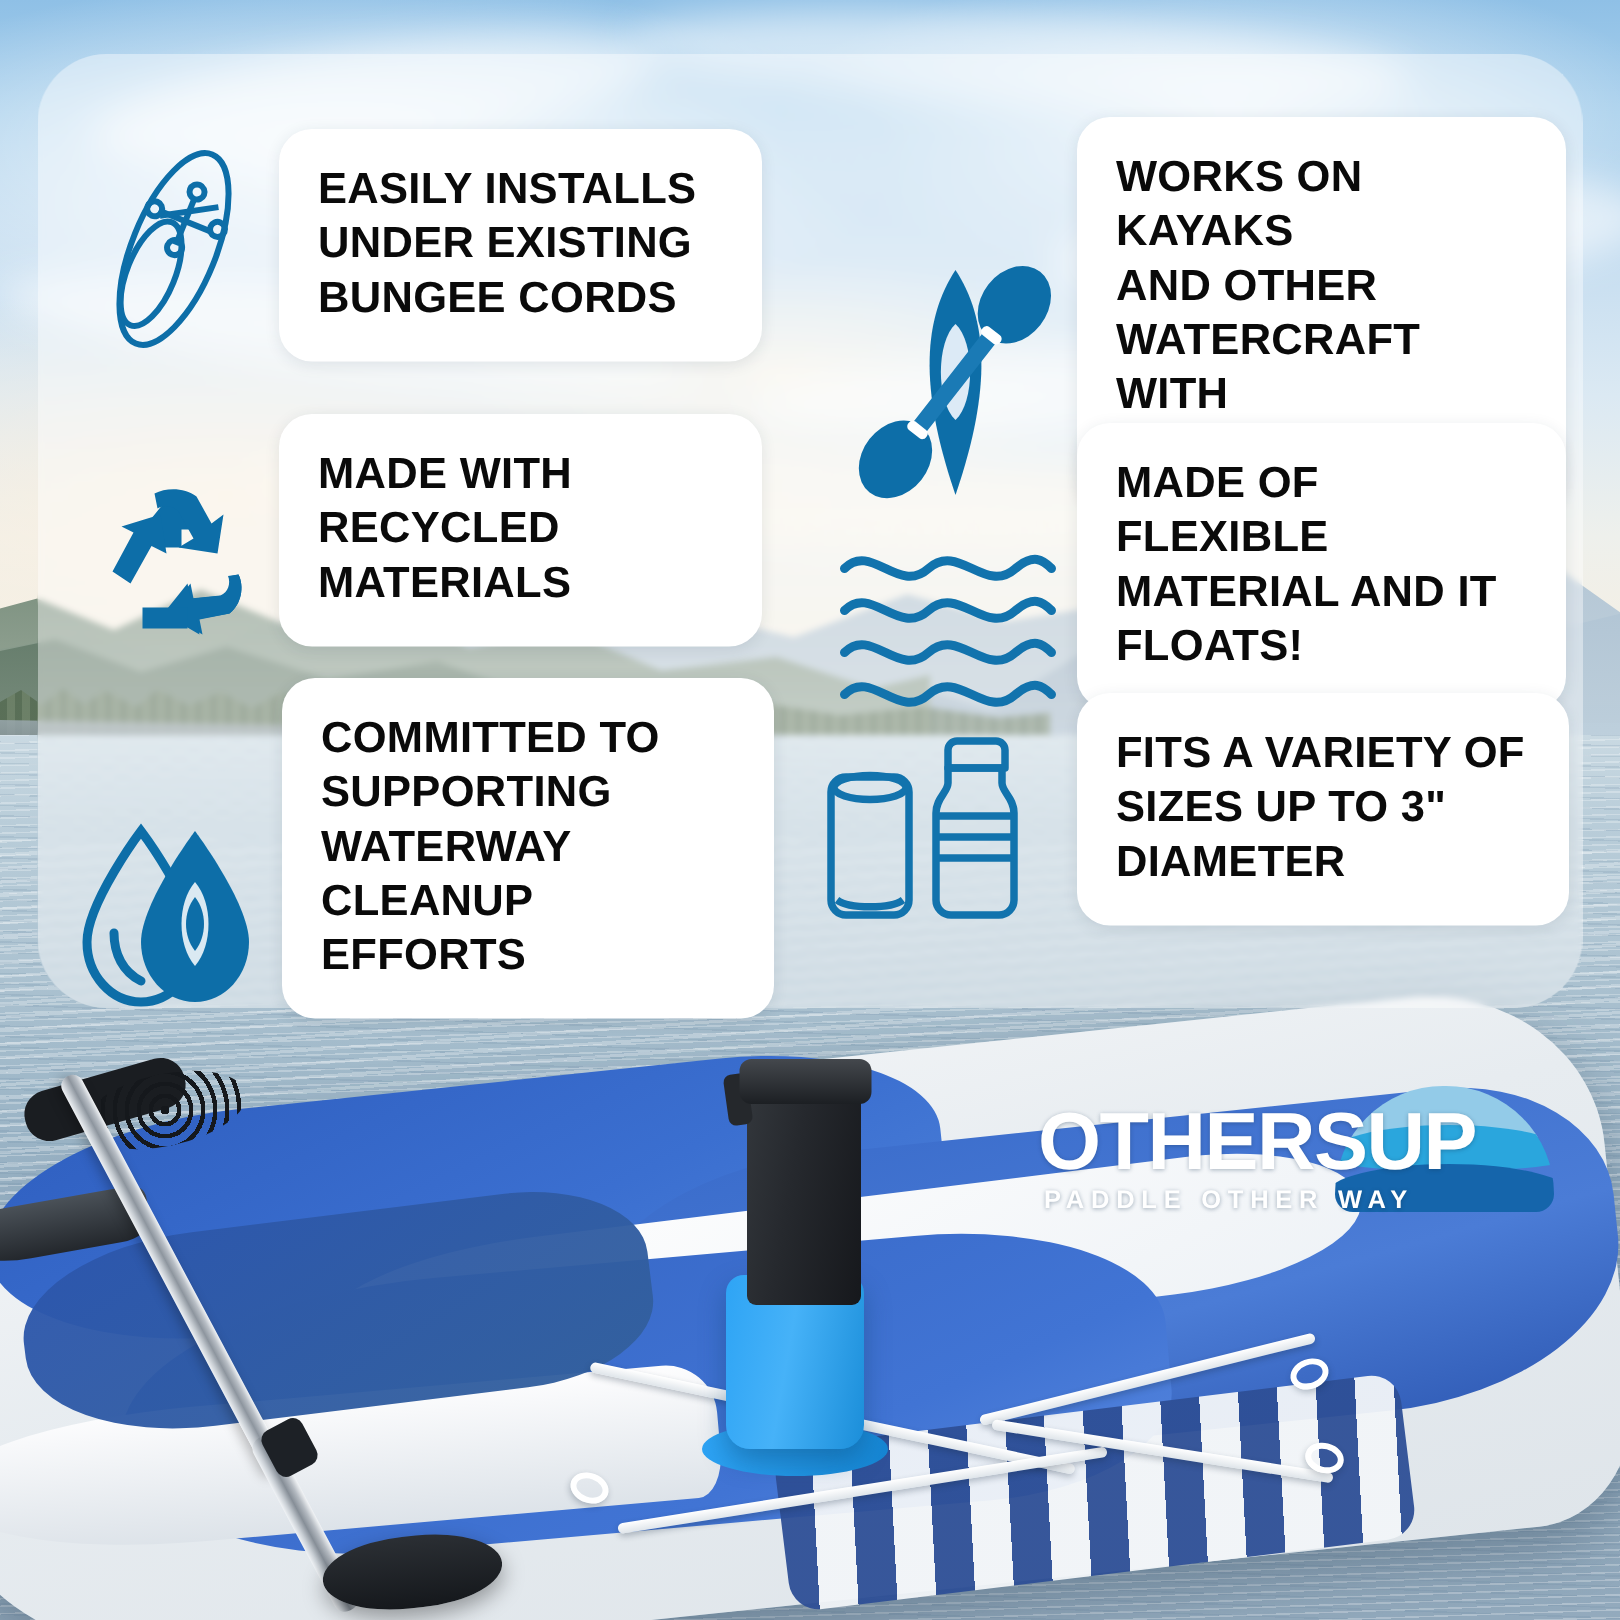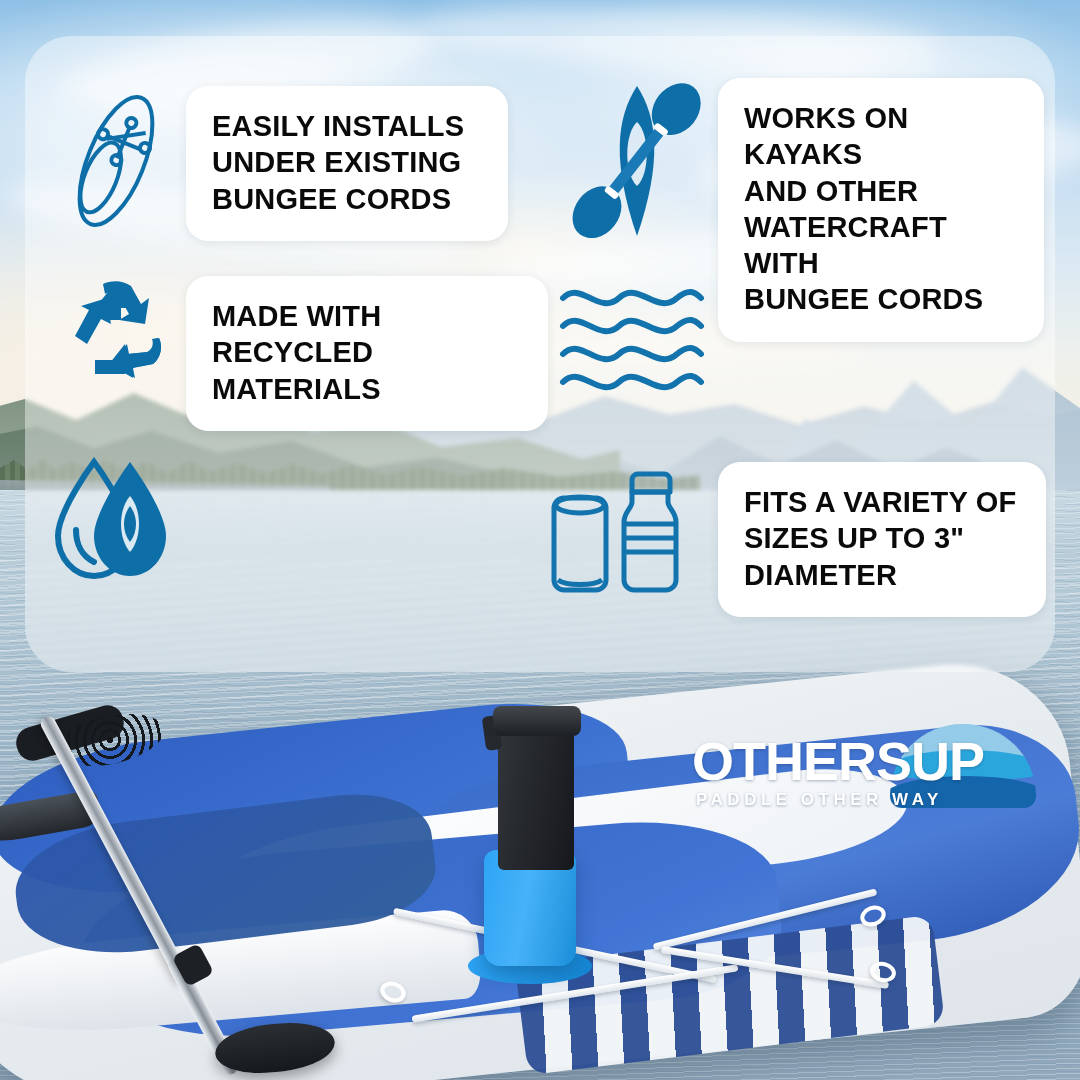--- a/index.html
+++ b/index.html
@@ -244,21 +244,21 @@
   
   .overlay-panel {
     position:absolute; left:25px; top:36px; width:1030px; height:636px;
     background:rgba(255,255,255,.42);
     border-radius:46px;
     backdrop-filter:blur(2px);
   }
 
   
   .grid { position:absolute; left:0; top:0; width:1080px; height:700px; }
-  .feature { position:absolute; display:flex; align-items:flex-start; }
+  .feature { position:absolute; display:flex; align-items:flex-end; }
   .ficon { flex:0 0 auto; display:flex; align-items:center; justify-content:center; }
   .card {
     background:#ffffff;
     border-radius:22px;
     padding:22px 26px 24px 26px;
     box-shadow:0 2px 10px rgba(30,50,70,.10);
   }
   .card p {
     font-family:"Liberation Sans", sans-serif;
     font-weight:bold;
@@ -273,21 +273,21 @@
   .f1 { left:46px;  top:86px;  }
   .f1 .ficon { width:140px; }
   .f1 .card { width:322px; }
 
   .f2 { left:556px; top:78px; }
   .f2 .ficon { width:162px; }
   .f2 .card { width:326px; }
 
   .f3 { left:46px;  top:276px; }
   .f3 .ficon { width:140px; }
-  .f3 .card { width:362px; }
+  .f3 .card { width:322px; }
 
   .f4 { left:546px; top:282px; }
   .f4 .ficon { width:172px; }
   .f4 .card { width:326px; }
 
   .f5 { left:40px;  top:452px; }
   .f5 .ficon { width:148px; }
   .f5 .card { width:328px; }
 
   .f6 { left:534px; top:462px; }
@@ -456,31 +456,42 @@
       <div class="ficon">
         <svg width="150" height="110" viewBox="0 0 150 110" aria-hidden="true">
           <g fill="none" stroke="#1273ad" stroke-width="6" stroke-linecap="round">
             <path d="M6 16 C24 -2 42 34 62 16 C82 -2 100 34 120 16 C132 6 138 10 144 16"></path>
             <path d="M6 44 C24 26 42 62 62 44 C82 26 100 62 120 44 C132 34 138 38 144 44"></path>
             <path d="M6 72 C24 54 42 90 62 72 C82 54 100 90 120 72 C132 62 138 66 144 72"></path>
             <path d="M6 100 C24 82 42 118 62 100 C82 82 100 118 120 100 C132 90 138 94 144 100"></path>
           </g>
         </svg>
       </div>
+      <div class="card">
+        <p>MADE OF FLEXIBLE
+MATERIAL AND IT
+FLOATS!</p>
+      </div>
     </div>
 
     <div class="feature f5">
       <div class="ficon">
         <svg width="128" height="135" viewBox="0 0 128 135" aria-hidden="true">
           <path d="M44 10 C44 10 8 58 8 84 C8 106 24 124 44 124 C64 124 80 106 80 84 C80 58 44 10 44 10 Z" fill="none" stroke="#0d6ea8" stroke-width="6"></path>
           <path d="M26 78 C26 92 32 104 44 110" fill="none" stroke="#0d6ea8" stroke-width="6" stroke-linecap="round"></path>
           <path d="M80 28 C80 28 44 76 44 102 C44 124 60 142 80 142 C100 142 116 124 116 102 C116 76 80 28 80 28 Z" transform="translate(0,-18)" fill="#0d6ea8"></path>
           <path d="M80 44 C92 58 92 86 80 100 C68 86 68 58 80 44 Z" fill="#ffffff" opacity="0.85"></path>
           <path d="M80 54 C88 64 88 80 80 90 C72 80 72 64 80 54 Z" fill="#0d6ea8"></path>
         </svg>
+      </div>
+      <div class="card">
+        <p>COMMITTED TO
+SUPPORTING
+WATERWAY
+CLEANUP EFFORTS</p>
       </div>
     </div>
 
     <div class="feature f6">
       <div class="ficon">
         <svg width="160" height="135" viewBox="0 0 160 135" aria-hidden="true">
           <g fill="none" stroke="#1273ad" stroke-width="5" stroke-linejoin="round">
             <rect x="8" y="36" width="52" height="92" rx="10"></rect>
             <ellipse cx="34" cy="43" rx="24" ry="8"></ellipse>
             <path d="M12 118 C20 124 48 124 56 118"></path>

